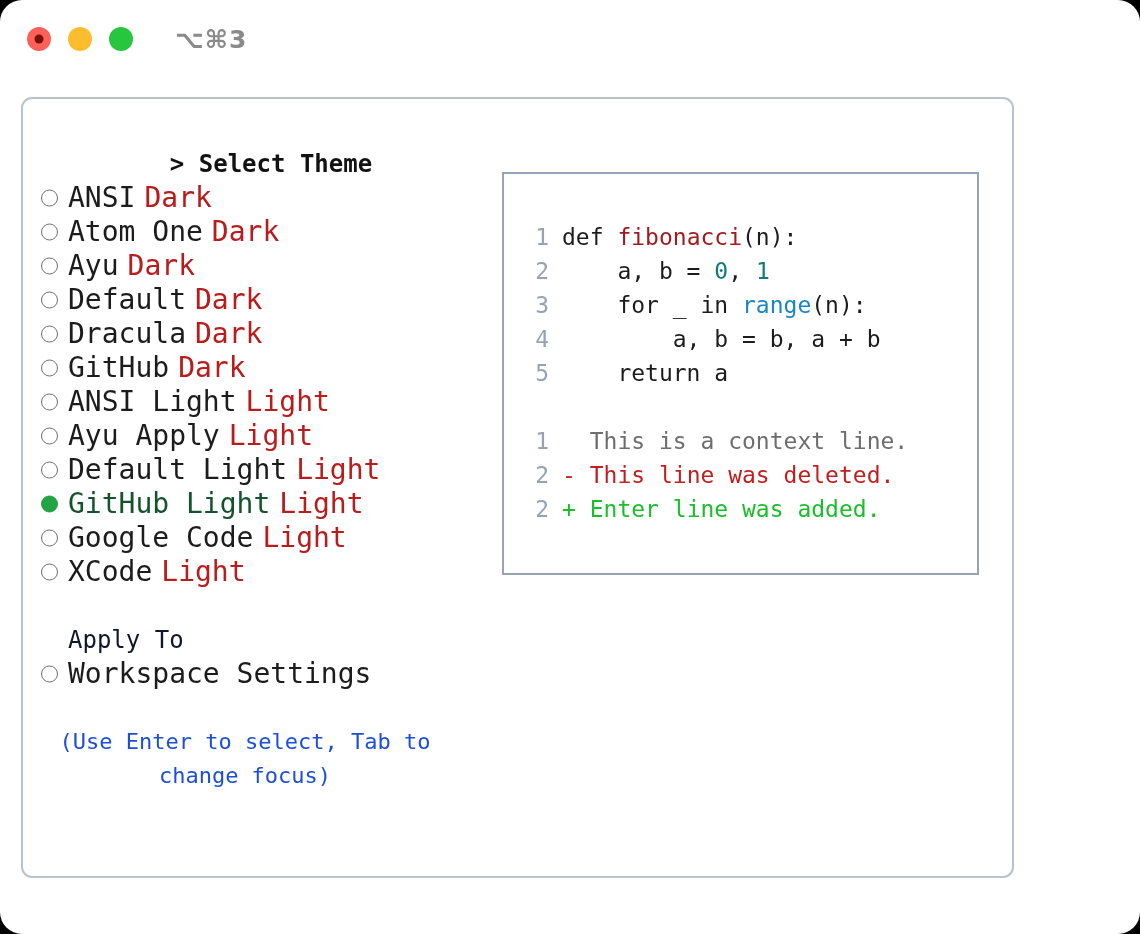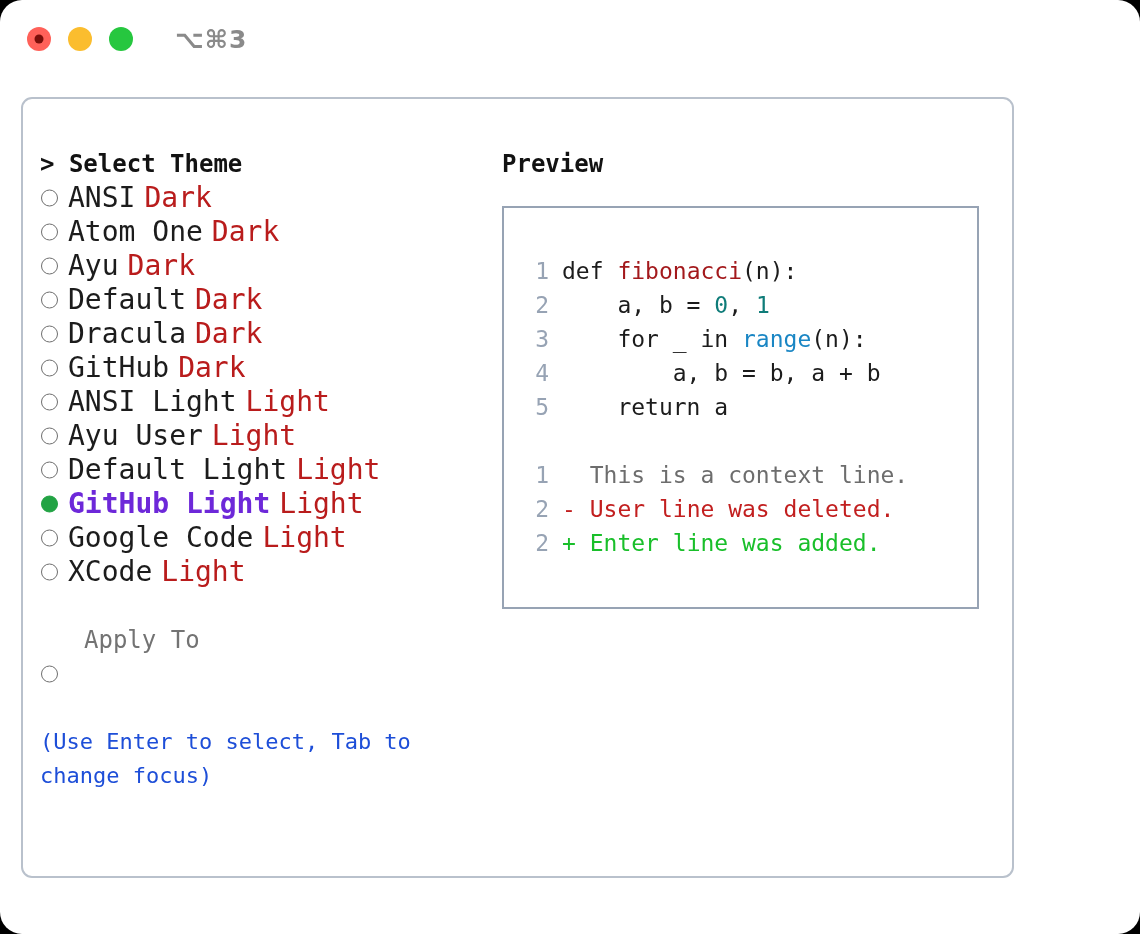--- a/index.html
+++ b/index.html
@@ -85,21 +85,21 @@
     left: 0; top: 0;
     width: 100%; height: 100%;
     padding: 48px 0 0 17px;
   }
 
   .columns {
     display: flex;
     align-items: flex-start;
   }
 
-  .col-left  { width: 462px; flex: none; }
+  .col-left  { width: 462px; flex: none; text-align: center; }
   .col-right { flex: 1; }
 
   
   .list-title {
     font-size: 24px;
     font-weight: 700;
     color: #121212;
     letter-spacing: 0px;
     line-height: 34px;
     white-space: pre;
@@ -134,30 +134,29 @@
     border: 1.8px solid #6e6e6e;
     background: transparent;
   }
   .marker.filled::before {
     background: #22a344;
     border: 1.8px solid #22a344;
   }
   .marker.none::before { display: none; }
 
   .opt-label  { color: #1c1c1c; }
-  .opt-label.selected { color: #6d28d9; font-weight: bold; }
+  .opt-label.selected { color: #14532d; }
   .opt-suffix { color: #b91c1c; margin-left: 9px; }
 
   .section-head {
     font-size: 24px;
     line-height: 34px;
-    color: #737373;
-    display: flex;
-    white-space: pre;
-    gap: 16px;
+    color: #0f172a;
+    display: flex;
+    white-space: pre;
   }
 
   .spacer-row { height: 34px; }
 
   .hint {
     margin-top: 34px;
     font-size: 22px;
     line-height: 34px;
     color: #1d4ed8;
     width: 410px;
@@ -228,54 +227,53 @@
         <div class="col-left">
           <div class="list-title">&gt; Select Theme</div>
           <div id="theme-options">
               <div class="opt-row"><span class="marker empty"></span><span class="opt-label">ANSI</span><span class="opt-suffix">Dark</span></div>
               <div class="opt-row"><span class="marker empty"></span><span class="opt-label">Atom One</span><span class="opt-suffix">Dark</span></div>
               <div class="opt-row"><span class="marker empty"></span><span class="opt-label">Ayu</span><span class="opt-suffix">Dark</span></div>
               <div class="opt-row"><span class="marker empty"></span><span class="opt-label">Default</span><span class="opt-suffix">Dark</span></div>
               <div class="opt-row"><span class="marker empty"></span><span class="opt-label">Dracula</span><span class="opt-suffix">Dark</span></div>
               <div class="opt-row"><span class="marker empty"></span><span class="opt-label">GitHub</span><span class="opt-suffix">Dark</span></div>
               <div class="opt-row"><span class="marker empty"></span><span class="opt-label">ANSI Light</span><span class="opt-suffix">Light</span></div>
-              <div class="opt-row"><span class="marker empty"></span><span class="opt-label">Ayu User</span><span class="opt-suffix">Light</span></div>
+              <div class="opt-row"><span class="marker empty"></span><span class="opt-label">Ayu Apply</span><span class="opt-suffix">Light</span></div>
               <div class="opt-row"><span class="marker empty"></span><span class="opt-label">Default Light</span><span class="opt-suffix">Light</span></div>
               <div class="opt-row"><span class="marker filled"></span><span class="opt-label selected">GitHub Light</span><span class="opt-suffix">Light</span></div>
               <div class="opt-row"><span class="marker empty"></span><span class="opt-label">Google Code</span><span class="opt-suffix">Light</span></div>
               <div class="opt-row"><span class="marker empty"></span><span class="opt-label">XCode</span><span class="opt-suffix">Light</span></div>
             </div>
 
           <div class="spacer-row"></div>
 
           <div class="section-head">
             <span class="marker none"></span>
             <span>Apply To</span>
           </div>
           <div id="apply-options">
-              <div class="opt-row"><span class="marker empty"></span></div>
+              <div class="opt-row"><span class="marker empty"></span><span class="opt-label">Workspace Settings</span></div>
             </div>
 
           <div class="hint">(Use Enter to select, Tab to change focus)</div>
         </div>
 
         <div class="col-right">
-          <div class="preview-title">Preview</div>
           <div class="preview-box">
             <div id="code-lines">
                 <div class="code-line"><span class="lineno">1</span><span><span class="code-text">def </span><span class="tok-fn">fibonacci</span><span class="code-text">(n):</span></span></div>
                 <div class="code-line"><span class="lineno">2</span><span><span class="code-text">    a, b = </span><span class="tok-num">0</span><span class="code-text">, </span><span class="tok-num">1</span></span></div>
                 <div class="code-line"><span class="lineno">3</span><span><span class="code-text">    for _ in </span><span class="tok-builtin">range</span><span class="code-text">(n):</span></span></div>
                 <div class="code-line"><span class="lineno">4</span><span><span class="code-text">        a, b = b, a + b</span></span></div>
                 <div class="code-line"><span class="lineno">5</span><span><span class="code-text">    return a</span></span></div>
               </div>
             <div class="gap-row"></div>
             <div id="diff-lines">
                 <div class="code-line"><span class="lineno">1</span><span class="diff-ctx">  </span><span class="diff-ctx">This is a context line.</span></div>
-                <div class="code-line"><span class="lineno">2</span><span class="diff-del">- </span><span class="diff-del">User line was deleted.</span></div>
+                <div class="code-line"><span class="lineno">2</span><span class="diff-del">- </span><span class="diff-del">This line was deleted.</span></div>
                 <div class="code-line"><span class="lineno">2</span><span class="diff-add">+ </span><span class="diff-add">Enter line was added.</span></div>
               </div>
           </div>
         </div>
 
       </div>
     </div>
   </div>
 </div>
 

